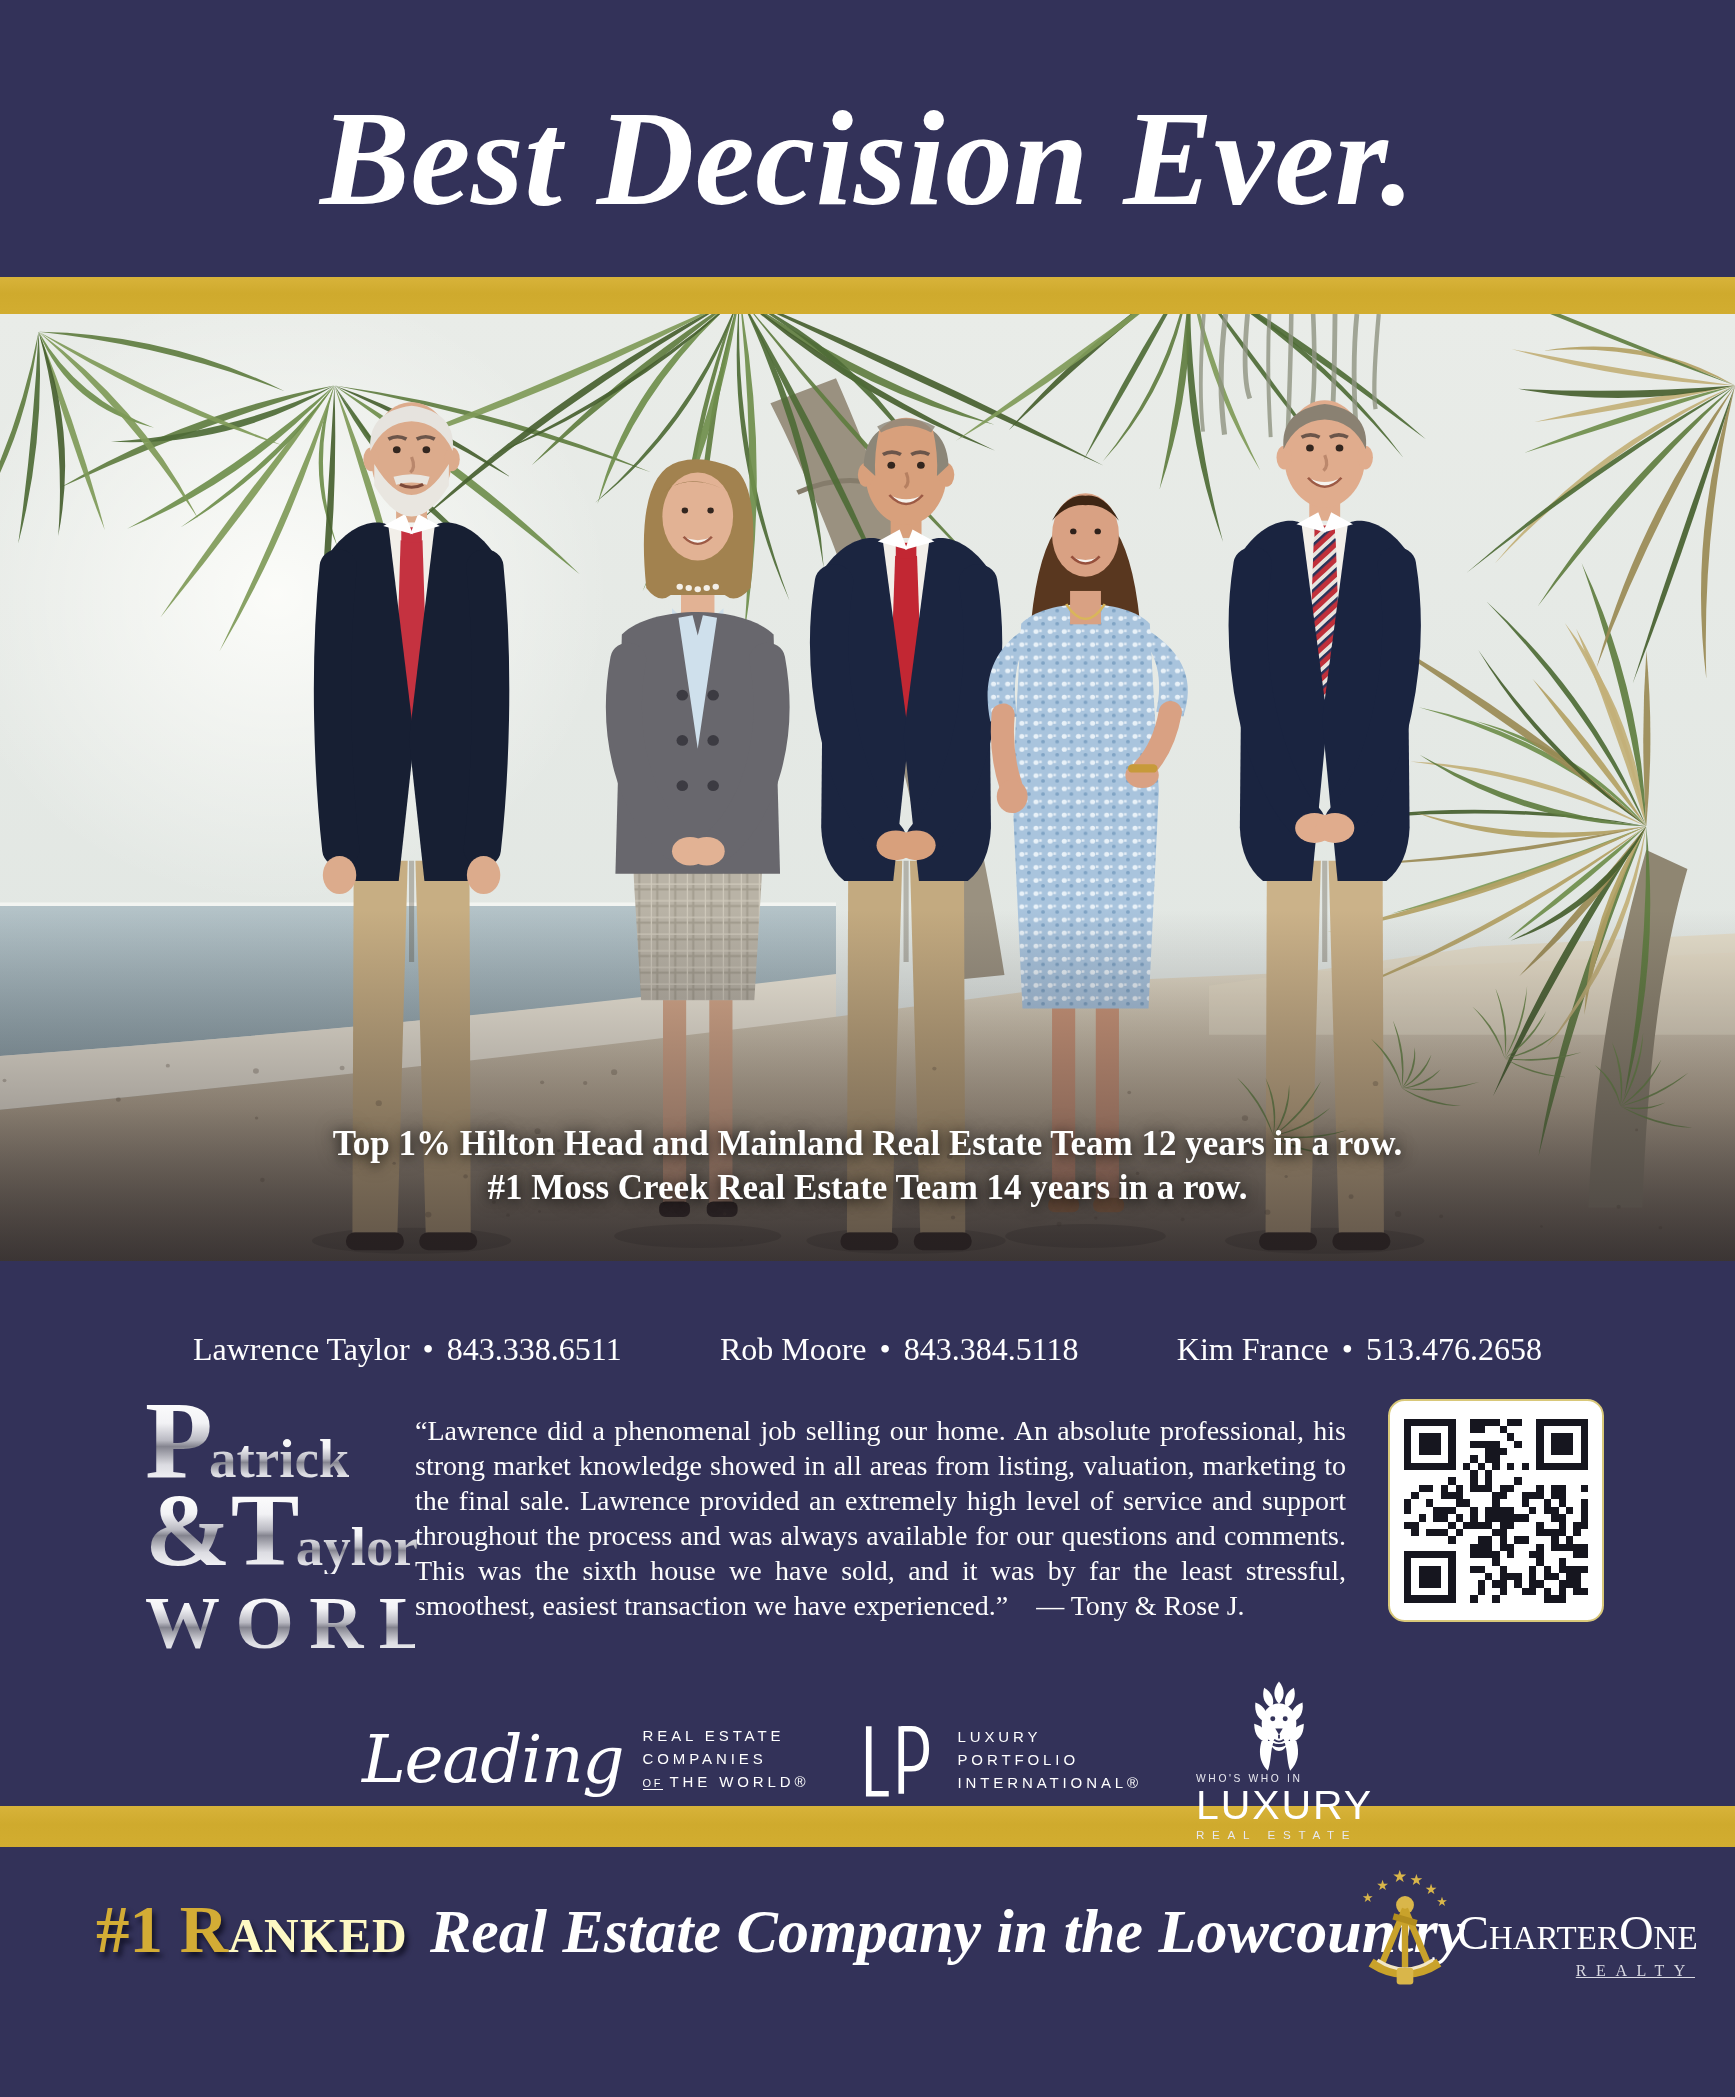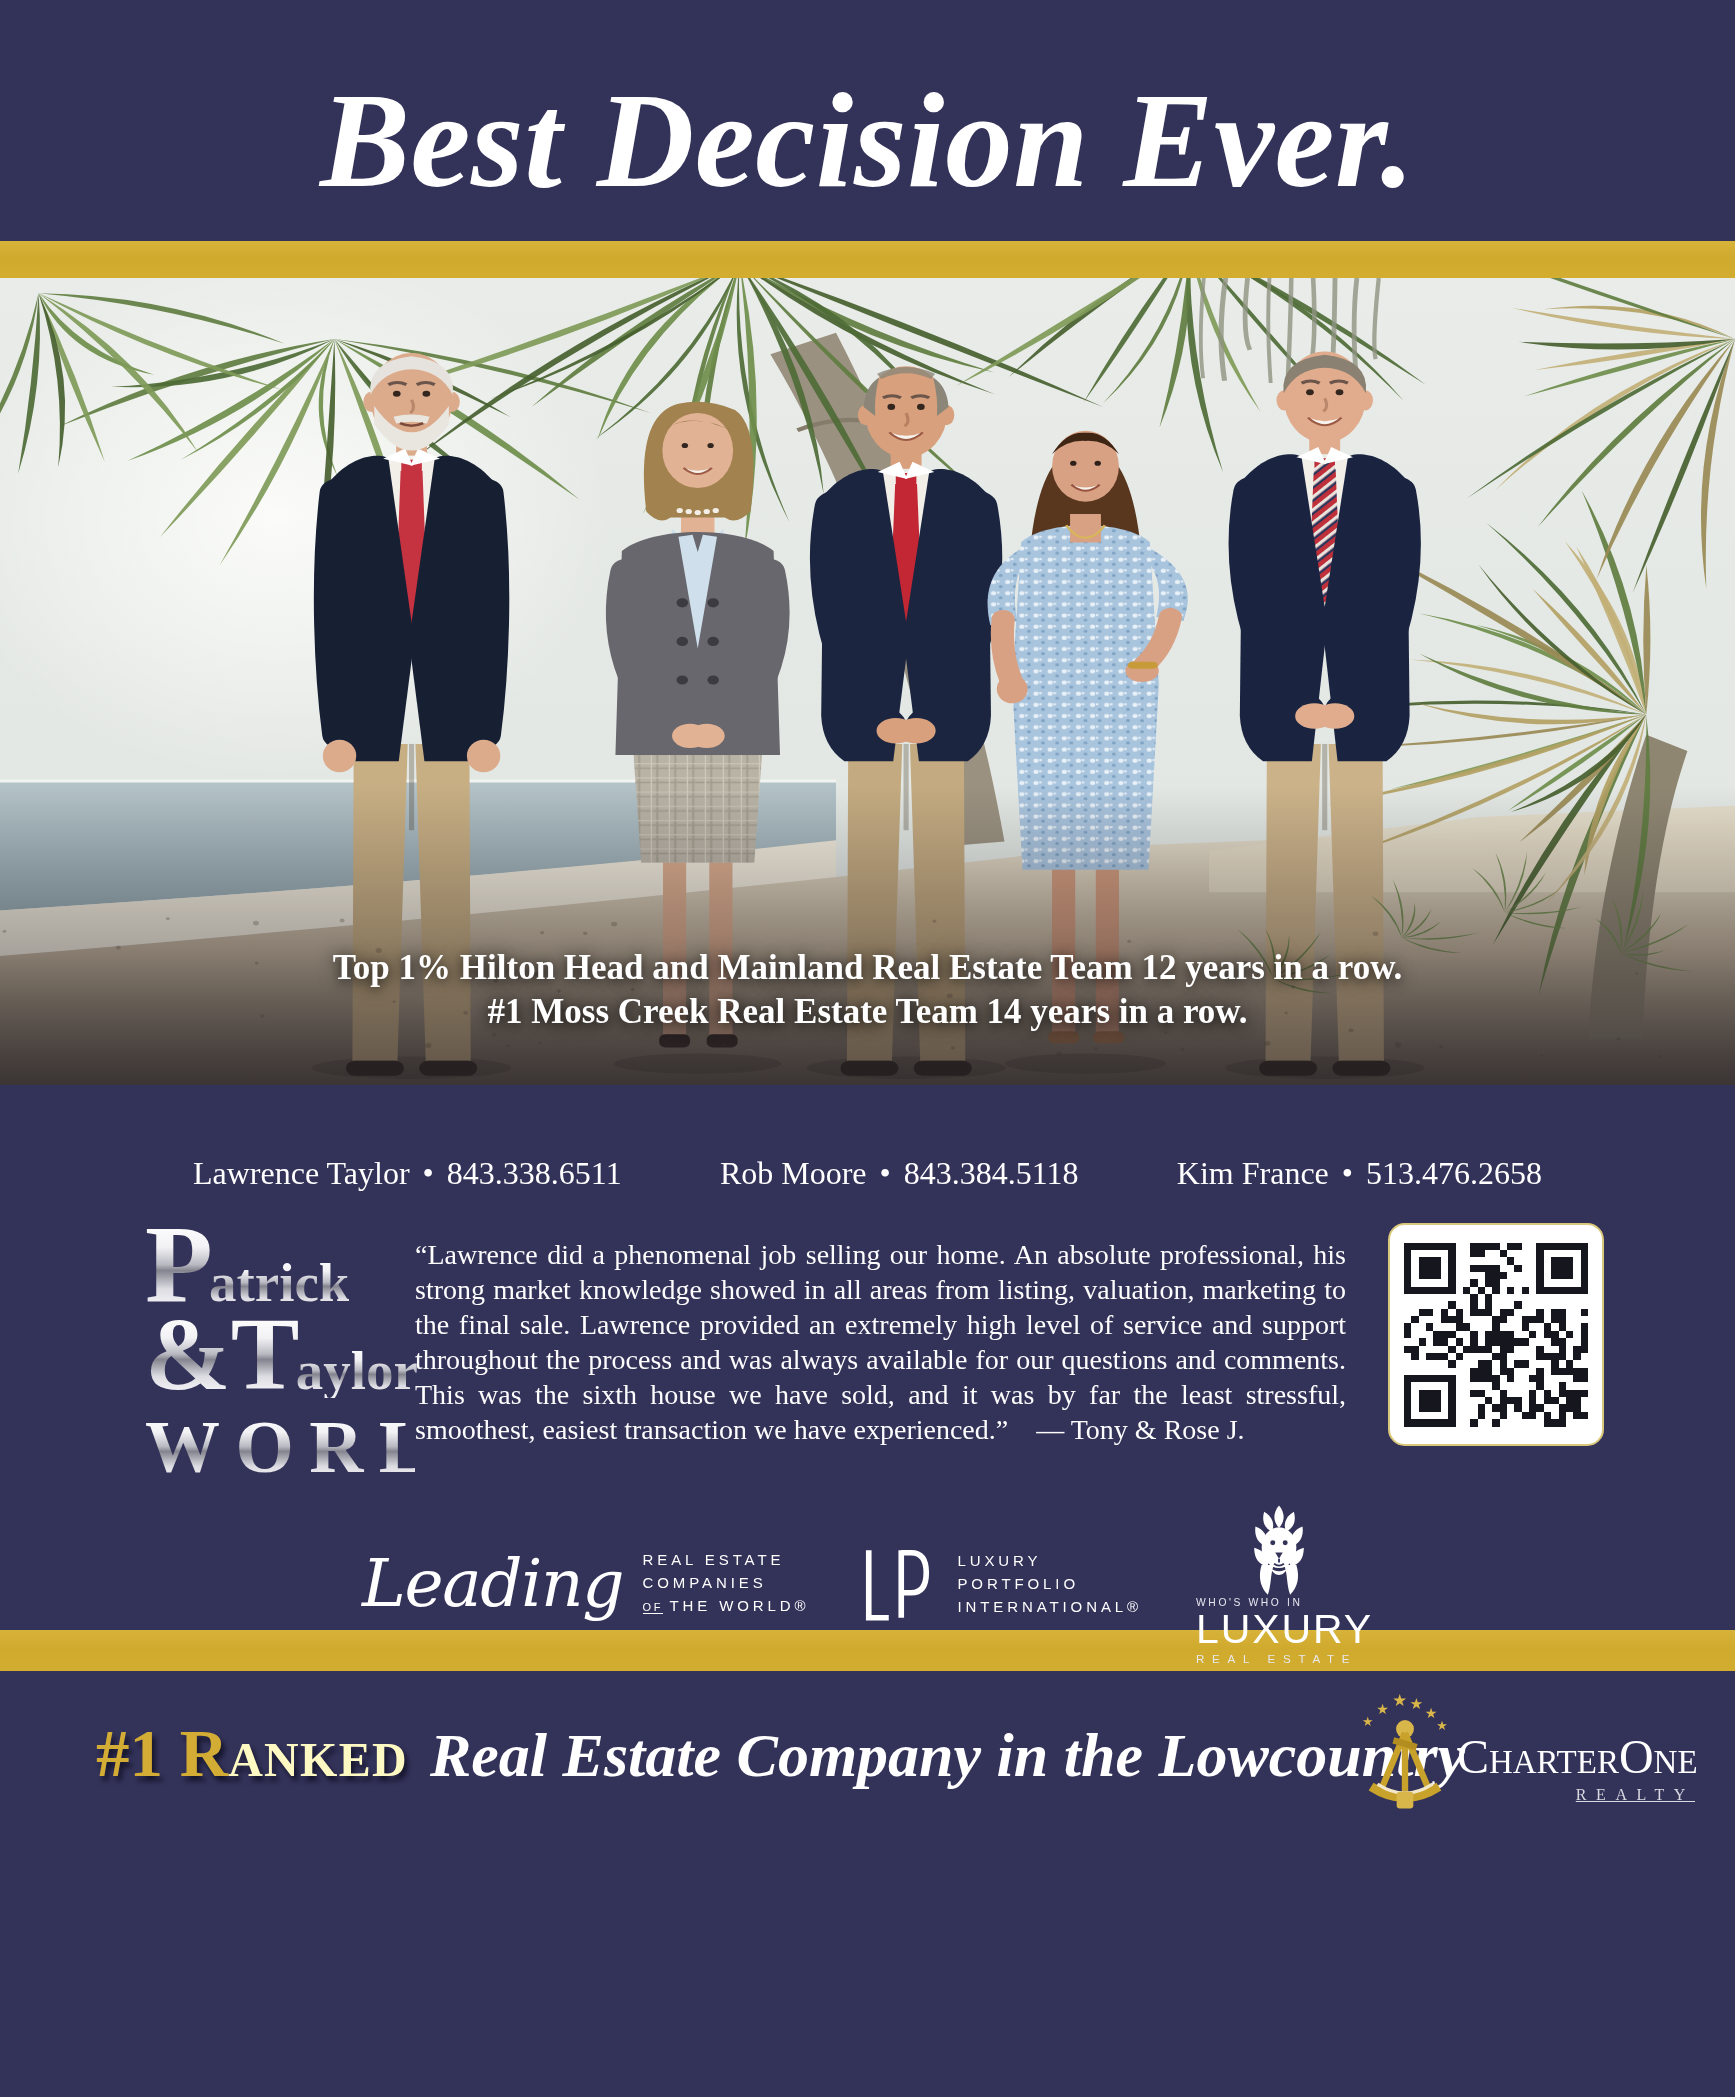--- a/index.html
+++ b/index.html
@@ -1,29 +1,29 @@
 <!DOCTYPE html>
 <html style="font-size:10.3px"><head>
 <meta charset="utf-8">
 <style>
   html,body{margin:0;padding:0;background:#26254ا4;}
   body{margin:0;background:#232244;}
   .page{position:relative;width:1735px;height:2097px;background:#333259;overflow:hidden;
         font-family:"Liberation Serif",serif;color:#ffffff;}
 
   
-  .header{height:241px;display:flex;align-items:center;justify-content:center;}
+  .header{height:277px;display:flex;align-items:center;justify-content:center;}
   .headline{font-size:135px;font-style:italic;font-weight:bold;line-height:1;
             padding-top:39px;letter-spacing:0.6px;white-space:nowrap;}
 
   .stripe{height:37px;background:linear-gradient(180deg,#d8b33a 0%,#cfaa2d 45%,#d2ad30 100%);}
   .stripe.bottom{height:41px;}
 
   
-  .photo{position:relative;height:807px;background:#d7ddd8;}
+  .photo{position:relative;height:947px;background:#d7ddd8;}
   .scene,.scene svg{position:absolute;inset:0;width:100%;height:100%;}
   .caption{position:absolute;left:0;right:0;bottom:51px;text-align:center;
            font-weight:bold;font-size:35px;line-height:44px;color:#ffffff;
            text-shadow:0 1.9px 11.6px rgba(0,0,0,.7),0 0 22px rgba(0,0,0,.4);}
 
   
   .midband{position:relative;height:545px;}
   .contacts{position:absolute;top:59px;left:193px;right:193px;display:flex;
             justify-content:space-between;font-size:32px;white-space:nowrap;margin-top:11px;}
   .contact .dot{margin:0 13px;}

